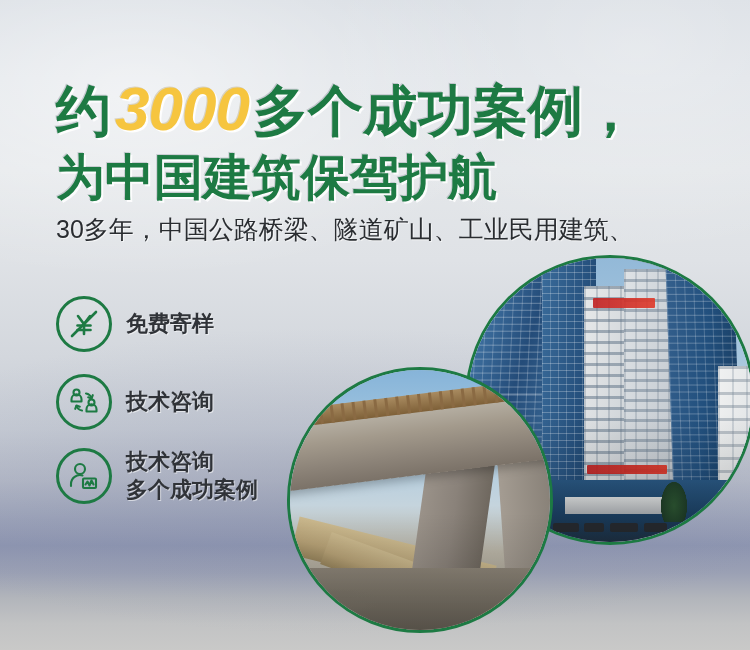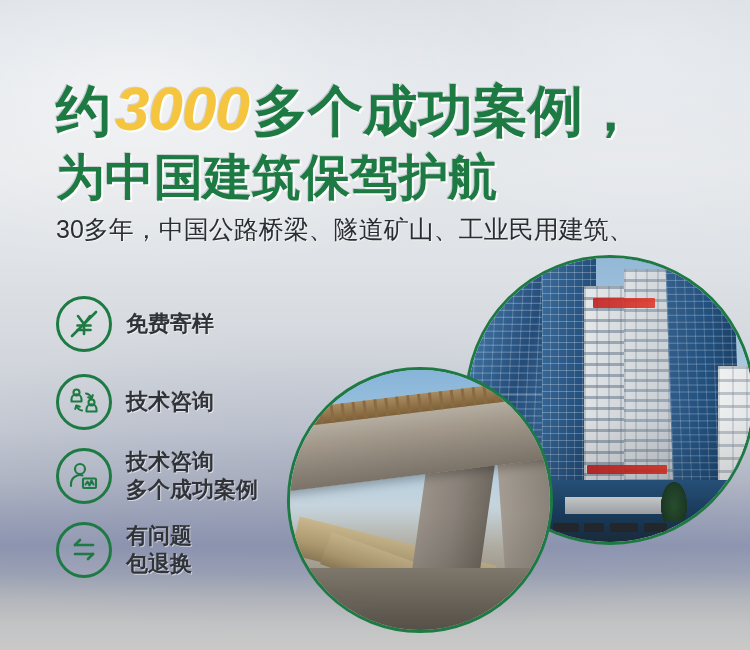--- a/index.html
+++ b/index.html
@@ -267,34 +267,20 @@
           <rect x="16" y="19.5" width="13" height="9.5" rx="1"></rect>
           <path d="M18.5 25.5 l2 -3 2 4 2 -5 2 4"></path>
         </svg>
       </div>
       <div class="ftext">
         <span>技术咨询</span>
         <span>多个成功案例</span>
       </div>
     </div>
 
-    <div class="feature">
-      <div class="ficon">
-        <svg width="34" height="34" viewBox="0 0 34 34" fill="none" stroke="#1d7a43" stroke-width="2.6" stroke-linecap="round" stroke-linejoin="round">
-          <path d="M26 12 H8"></path>
-          <path d="M13 7 L8 12"></path>
-          <path d="M8 21 H26"></path>
-          <path d="M21 26 L26 21"></path>
-        </svg>
-      </div>
-      <div class="ftext">
-        <span>有问题</span>
-        <span>包退换</span>
-      </div>
-    </div>
 
   </div>
 
   <div class="circle circle-buildings">
     <div class="bld-sky"></div>
     <div class="tower glass-left"></div>
     <div class="tower glass-left2"></div>
     <div class="tower white-mid"></div>
     <div class="tower white-mid2"></div>
     <div class="tower glass-right"></div>

